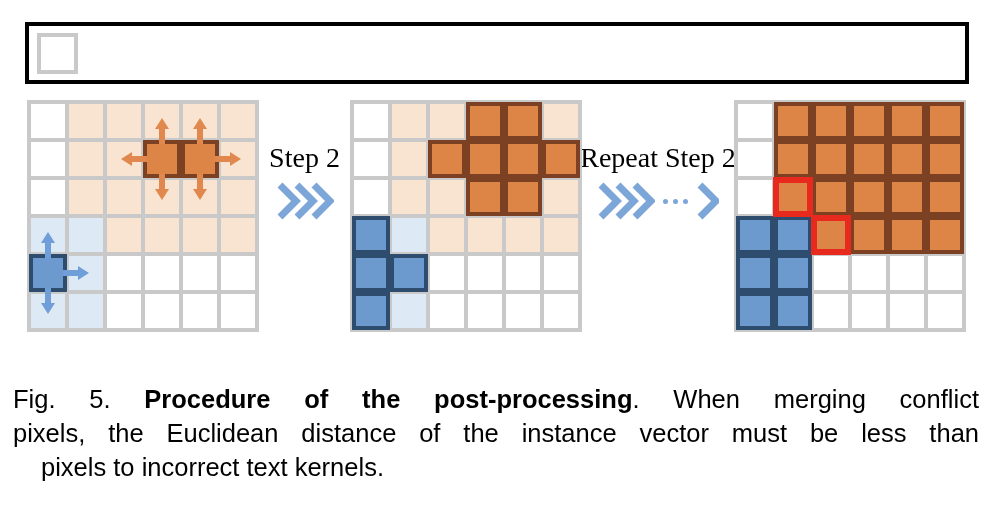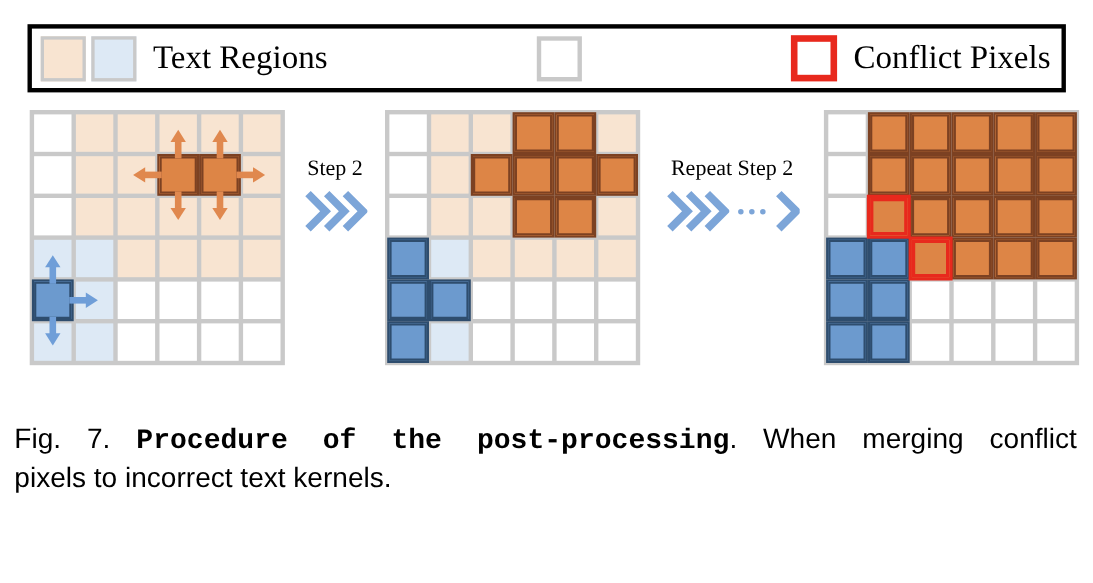--- a/index.html
+++ b/index.html
@@ -41,52 +41,43 @@
         border-top:7px solid transparent;border-bottom:7px solid transparent;border-left:11px solid currentColor;}
   .arrow-up{transform:rotate(-90deg);}
   .arrow-down{transform:rotate(90deg);}
   .arrow-left{transform:rotate(180deg);}
   .arrow-orange{color:var(--arrow_orange,#E0884E);}
   .arrow-blue{color:var(--arrow_blue,#6F9ED8);}
 
   
   .transition{flex:none;display:flex;flex-direction:column;align-items:center;padding-top:42px;}
   .t1{width:91px;}
-  .t2{width:167px;}
-  .t-label{font-size:20px;white-space:nowrap;text-align:right;}
+  .t2{width:152px;}
+  .t-label{font-size:28px;white-space:nowrap;text-align:right;}
   .chevrons{margin-top:7px;display:flex;align-items:center;gap:8px;}
   .chevrons svg{display:block;}
   .dots{display:flex;align-items:center;gap:5px;}
   .dots i{width:5px;height:5px;border-radius:50%;background:var(--chevron_blue,#7CA5D8);display:block;}
 
   
   .caption{margin:50px 13px 0 13px;width:966px;font-family:"Liberation Sans",sans-serif;
            font-size:25.5px;line-height:34px;}
   .cap-line{text-align:justify;text-align-last:justify;white-space:normal;}
-  .cap-line.last{text-align:left;text-align-last:left;}
-  .seg-b{font-weight:bold;font-family:Liberation Mono, monospace;}
+  .cap-line.last{text-align:left;text-align-last:left;margin-left:28px;}
+  .seg-b{font-weight:bold;}
   .seg-i{font-style:italic;font-family:"Liberation Serif",serif;}
 </style>
 </head>
 <body>
 
 <div class="page">
 
   <div class="legend">
     <div class="lg-group">
-      <span class="sw sw-or"></span>
-      <span class="sw sw-br"></span>
-      <span class="lg-label">Text Regions</span>
-    </div>
-    <div class="lg-group">
       <span class="sw sw-bgd"></span>
-    </div>
-    <div class="lg-group">
-      <span class="sw sw-cf"></span>
-      <span class="lg-label">Conflict Pixels</span>
     </div>
   </div>
 
   <div class="diagram">
 
     <div class="grid">
         <div class="cell c-bg"></div>
         <div class="cell c-or"></div>
         <div class="cell c-or"></div>
         <div class="cell c-or"></div>
@@ -241,17 +232,18 @@
         <div class="cell c-bk"></div>
         <div class="cell c-bg"></div>
         <div class="cell c-bg"></div>
         <div class="cell c-bg"></div>
         <div class="cell c-bg"></div>
       </div>
 
   </div>
 
   <div class="caption" id="caption">
-      <div class="cap-line"><span>Fig. 7. </span><span class="seg-b">Procedure of the post-processing</span><span>. When merging conflict</span></div>
+      <div class="cap-line"><span>Fig. 5. </span><span class="seg-b">Procedure of the post-processing</span><span>. When merging conflict</span></div>
+      <div class="cap-line"><span>pixels, the Euclidean distance of the instance vector must be less than</span></div>
       <div class="cap-line last"><span>pixels to incorrect text kernels.</span></div>
     </div>
 
 </div>
 
 </body></html>

